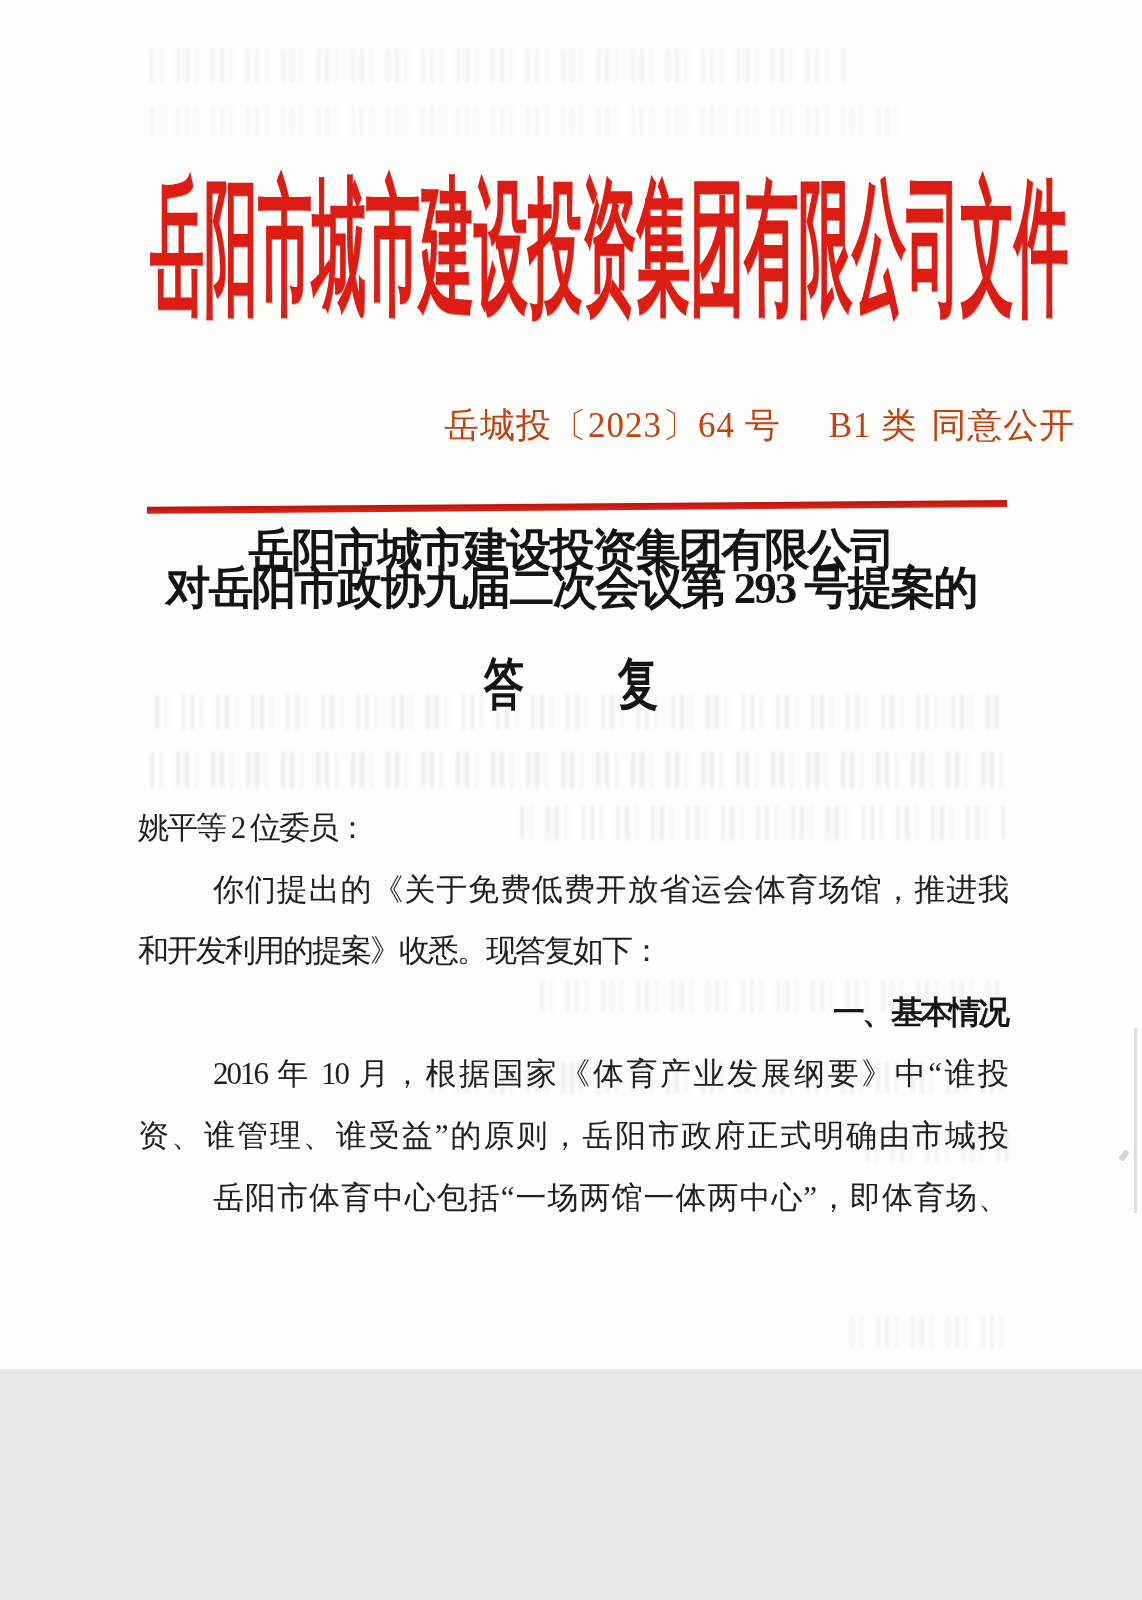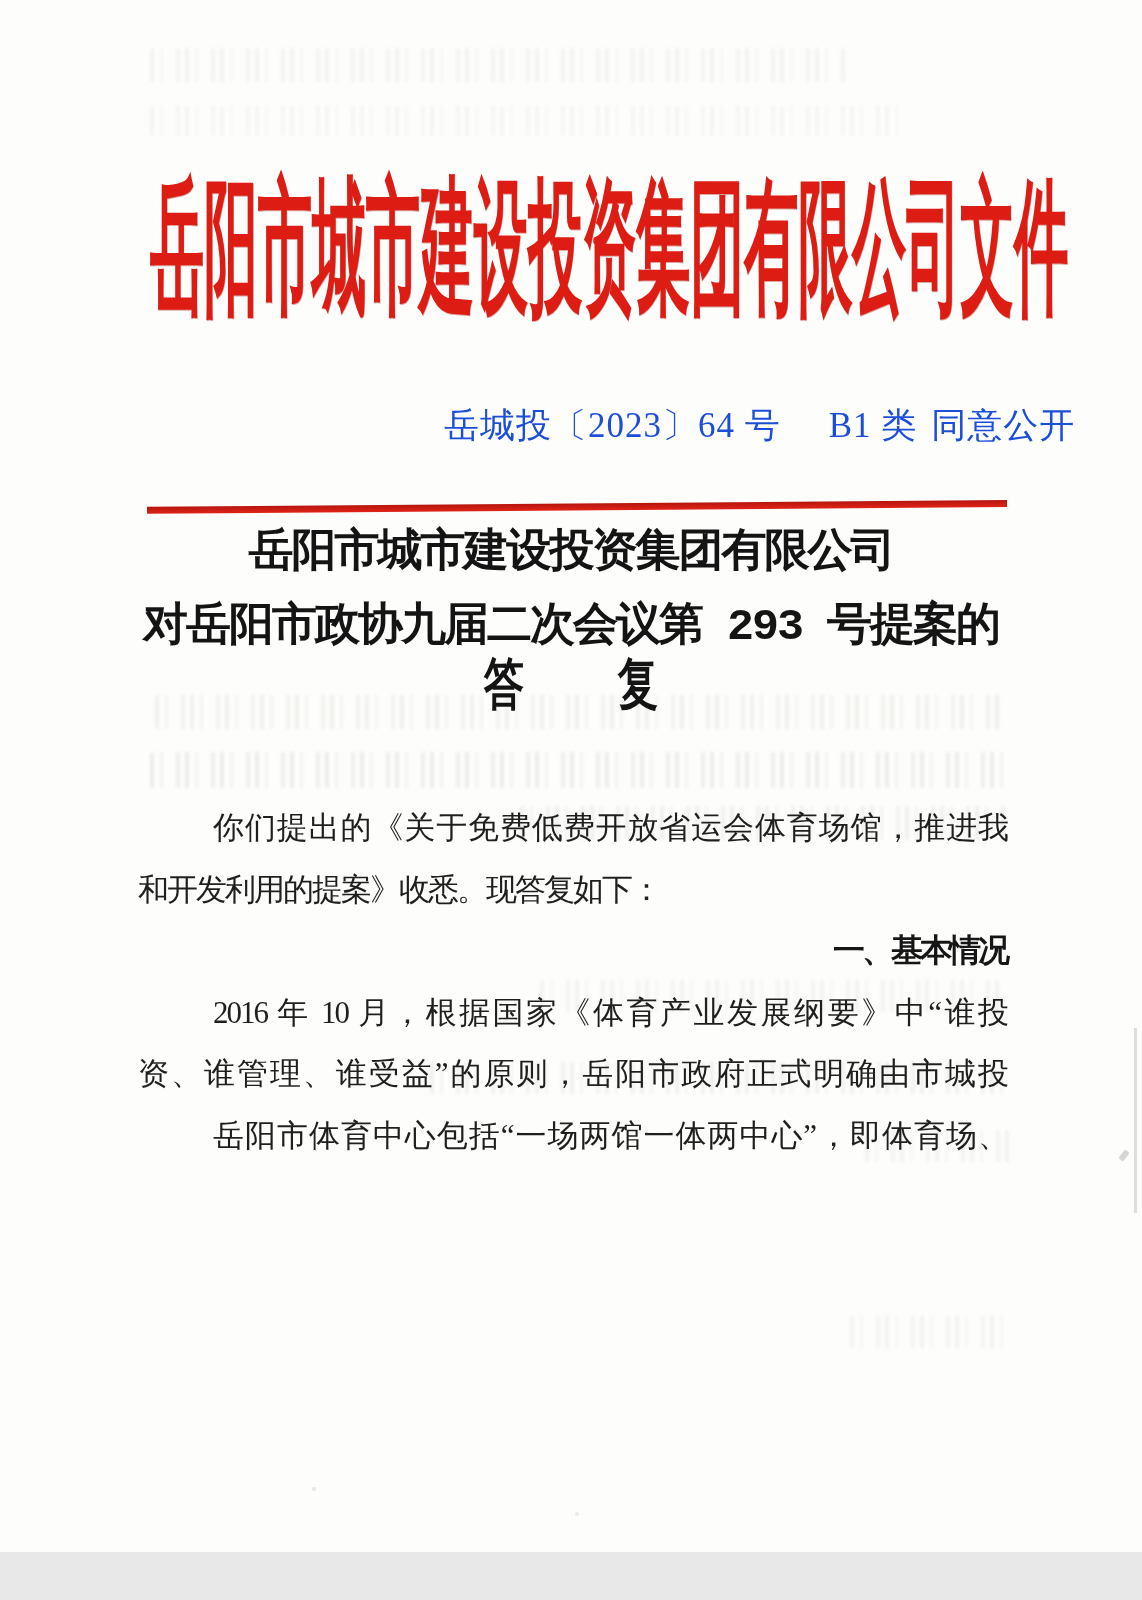--- a/index.html
+++ b/index.html
@@ -1,57 +1,57 @@
 <!DOCTYPE html>
 <html lang="zh"><head>
 <meta charset="utf-8">
 <style>
   html,body{margin:0;padding:0;background:#e8e8e8;}
   .page{
     position:relative;
-    width:1142px;height:1552px;
+    width:1142px;height:1369px;
     margin:0 auto;
     background:#fdfdfb;
     overflow:hidden;
     font-family:"Liberation Serif","DejaVu Serif",serif;
     color:#1e1e1e;
   }
   
   .letterhead{
     position:absolute;left:150px;top:172px;
     font-size:148px;line-height:152px;font-weight:700;
     white-space:nowrap;
     transform:scaleX(0.365);transform-origin:left top;
     color:#dd1d14;
     text-shadow:1px 1px 0 rgba(150,10,5,.35);
     letter-spacing:0;
   }
   
   .docline{
     position:absolute;left:444px;top:404px;
-    font-size:35px;line-height:44px;color:#1d4ed8;
+    font-size:35px;line-height:44px;color:#c2410c;
     white-space:nowrap;letter-spacing:1px;
   }
   .docline .seg-cat{margin-left:48px;}
   .docline .seg-pub{margin-left:14px;}
   
   .red-rule{
     position:absolute;left:147px;top:500px;width:860px;height:7px;
     background:linear-gradient(#b5150e,#e02318);
     transform:rotate(-0.45deg);transform-origin:right center;
   }
   
   .doc-title{
     position:absolute;left:70px;width:1002px;
     text-align:center;font-weight:700;color:#141414;
     font-size:45px;line-height:56px;letter-spacing:-2px;
     white-space:nowrap;
   }
   .t1{top:522px;}
-  .t2{top:600px;font-family:Liberation Mono, monospace;}
+  .t2{top:560px;}
   .t3{
     top:650px;font-size:56px;line-height:68px;
     display:flex;justify-content:center;gap:78px;letter-spacing:0;
   }
   .t3 .nchar{display:inline-block;transform:scaleX(0.72);}
   
   .body-text{
     position:absolute;left:138px;top:797px;width:869px;
     font-size:31px;line-height:61.6px;letter-spacing:-2px;
     color:#1f1f1f;
@@ -109,20 +109,21 @@
     <div class="red-rule"></div>
 
     <div class="doc-title t1">岳阳市城市建设投资集团有限公司</div>
     <div class="doc-title t2">对岳阳市政协九届二次会议第 293 号提案的</div>
     <div class="doc-title t3">
       <span class="nchar">答</span>
       <span class="nchar">复</span>
     </div>
 
     <div class="body-text">
+      <div class="row">姚平等 2 位委员：</div>
 
       <div class="row fill indent">你们提出的《关于免费低费开放省运会体育场馆，推进我</div>
       <div class="row">和开发利用的提案》收悉。现答复如下：</div>
 
       <div class="row indent sec-heading">一、基本情况</div>
 
       <div class="row fill indent">2016 年 10 月，根据国家《体育产业发展纲要》中“谁投</div>
       <div class="row fill">资、谁管理、谁受益”的原则，岳阳市政府正式明确由市城投</div>
 
       <div class="row fill indent">岳阳市体育中心包括“一场两馆一体两中心”，即体育场、</div>

